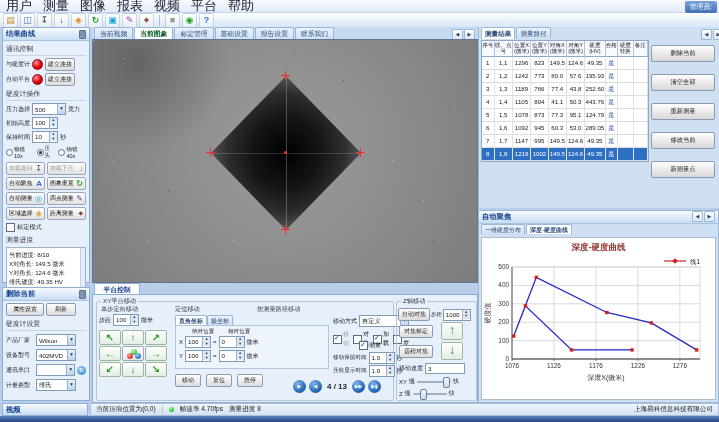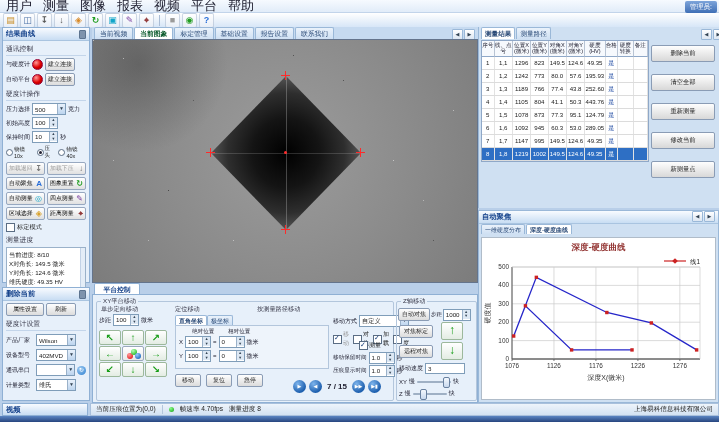--- a/index.html
+++ b/index.html
@@ -488,21 +488,21 @@
             <span class="ud">
                 <span>▲</span>
                 <span>▼</span>
               </span>
           </span>
           <span class="lbl6">秒</span>
         </div>
         <div id="playback" style="position:absolute;left:196px;top:78px;display:flex;gap:3px;align-items:center;">
             <div class="pbtn">▶</div>
             <div class="pbtn">◀</div>
-            <span style="font-size: 8px; font-weight: bold; color: rgb(34, 34, 51); margin: 0px 2px;">7 / 15</span>
+            <span style="font-size: 8px; font-weight: bold; color: rgb(34, 34, 51); margin: 0px 2px;">4 / 13</span>
             <div class="pbtn">▶▶</div>
             <div class="pbtn">▶▮</div>
           </div>
       </div>
 
       <div class="fs" style="left:303px;top:6px;width:79px;height:98px;">
         <span class="leg">Z轴移动</span>
         <div class="row" style="position:absolute;left:1px;top:6px;margin:0;gap:1px;">
           <button class="btn" style="width:32px;">自动对焦</button>
           <span class="lbl6" style="font-size:5.4px;">步距</span>

